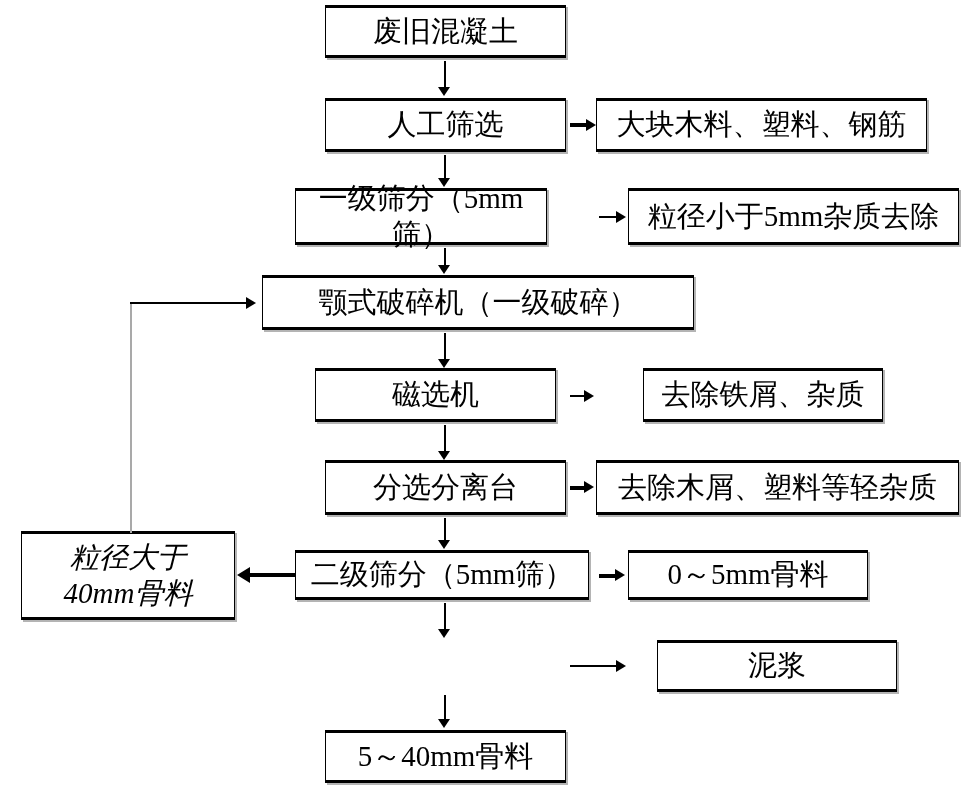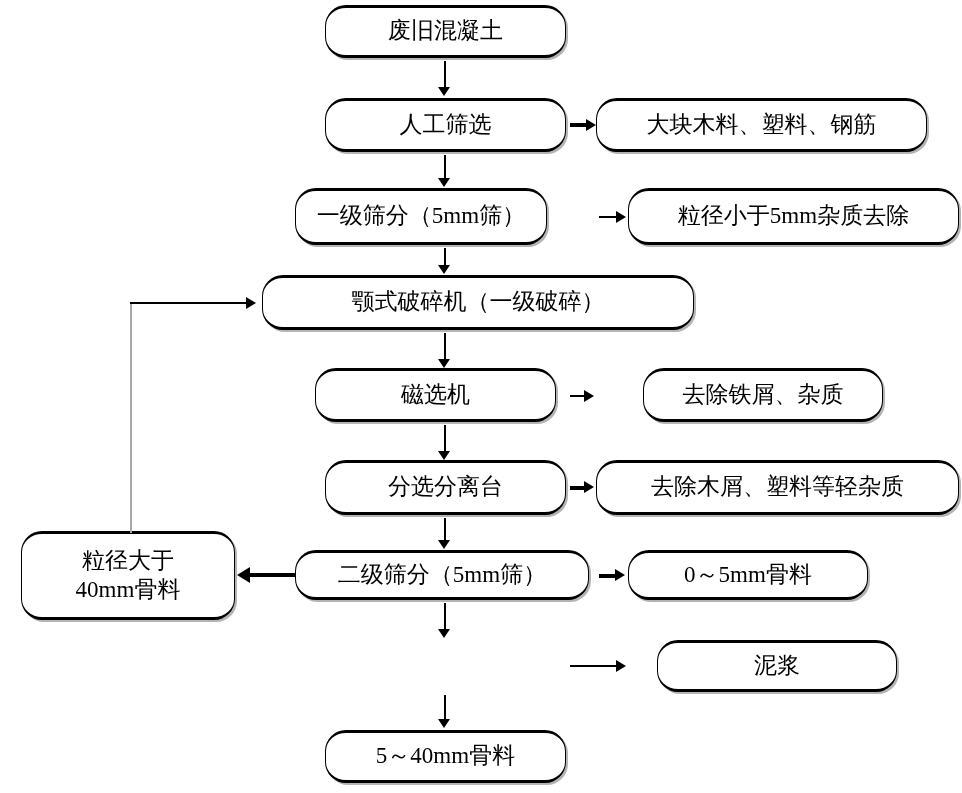--- a/index.html
+++ b/index.html
@@ -33,21 +33,21 @@
   .node .label {
     display: block;
     padding: 0 6px;
     white-space: pre-line;
   }
   
   .node.heavy {
     border-top: 3px solid #000000;
     border-bottom: 3px solid #000000;
   }
-  .fs-22 { font-size: 23px; border-radius: 21px; }
+  .fs-22 { font-size: 29px; }
 
   
   .conn {
     position: absolute;
     background: #000000;
   }
   .conn.v { width: 2px; }
   .conn.h { height: 2px; }
   .conn.thick-h { height: 4px; }
   .conn.grey { background: #a9a9a9; }
@@ -130,21 +130,21 @@
   </div>
 
   <div class="node heavy fs-22" style="left:628px; top:550px; width:240px; height:50px;">
     <span class="label">0～5mm骨料</span>
   </div>
 
   <div class="node heavy fs-22" style="left:628px; top:640px; width:240px; height:52px;margin-left:29px;">
     <span class="label">泥浆</span>
   </div>
 
-  <div class="node heavy fs-22" style="left:21px; top:531px; width:214px; height:89px;">
+  <div class="node heavy fs-22" style="left:21px; top:531px; width:214px; height:89px;font-style:italic;">
     <span class="label">粒径大于
 40mm骨料</span>
   </div>
 
   <div class="conn v" style="left:444px; top:61px; height:28px;"></div>
   <div class="arrow-down" style="left:438px; top:87px;"></div>
 
   <div class="conn v" style="left:444px; top:155px; height:25px;"></div>
   <div class="arrow-down" style="left:438px; top:178px;"></div>
 

